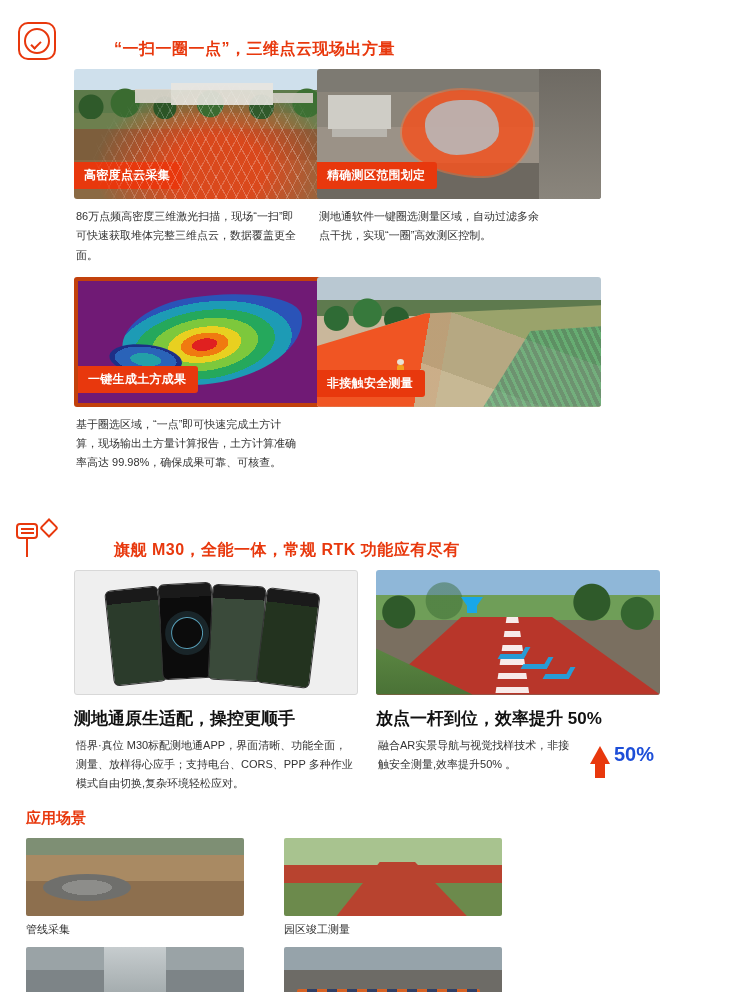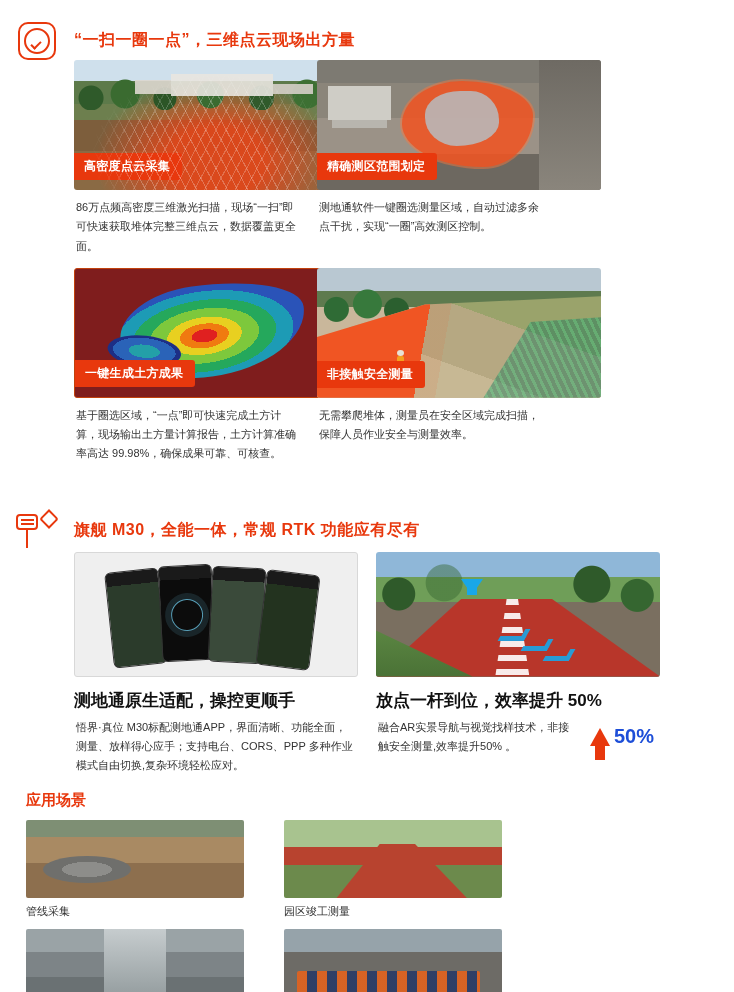--- a/index.html
+++ b/index.html
@@ -16,22 +16,23 @@
     overflow: hidden;
   }
 
   
   .section {
     position: relative;
   }
 
   .sec-head {
     display: flex;
-    align-items: center;
-    padding: 14px 0 0 0;
+    align-items: flex-end;
+    padding: 14px 0 9px 0;
+    gap: 40px;
   }
   .sec-icon {
     width: 74px;
     min-width: 74px;
     display: flex;
     justify-content: center;
     padding-top: 8px;
   }
   .sec-title {
     font-size: 16px;
@@ -199,22 +200,22 @@
     width:22%; height:26%;
     background:#cfcdc6;
     box-shadow: 0 12px 0 -4px #b8b5ae;
   }
   .ph2 .road {
     position:absolute; right:0; top:0; width:22%; height:100%;
     background: linear-gradient(180deg,#6e6a63,#8a857c);
   }
 
   .ph3 {
-    background: #7f1d1d;
-    border: 1px solid #c2410c;
+    background: #701a75;
+    border: 4px solid #c2410c;
   }
   .ph3 .heat {
     position:absolute;
     left:16%; top:12%;
     width:66%; height:72%;
     background:
       radial-gradient(ellipse at 45% 55%, #e02020 0 9%, #f07a10 9% 17%, #e8d020 17% 26%, #7dc83c 26% 38%, #25a85c 38% 50%, #1d9bb5 50% 62%, #2a53b8 62% 78%, #1d2f86 78% 100%);
     border-radius: 42% 58% 54% 46% / 48% 38% 62% 52%;
     transform: rotate(-8deg);
   }
@@ -496,21 +497,20 @@
       </div>
 
       <div class="cell">
         <div class="photo ph4">
           <div class="palms"></div>
             <div class="slope"></div>
             <div class="green"></div>
             <div class="person"></div>
           <div class="cap">非接触安全测量</div>
         </div>
-        <div class="desc">无需攀爬堆体，测量员在安全区域完成扫描，保障人员作业安全与测量效率。</div>
       </div>
 
     </div>
   </div>
 </div>
 
 <div class="section sec2" style="margin-top:26px;">
   <div class="sec-head">
     <div class="sec-icon">
       <div class="pen-icon">

